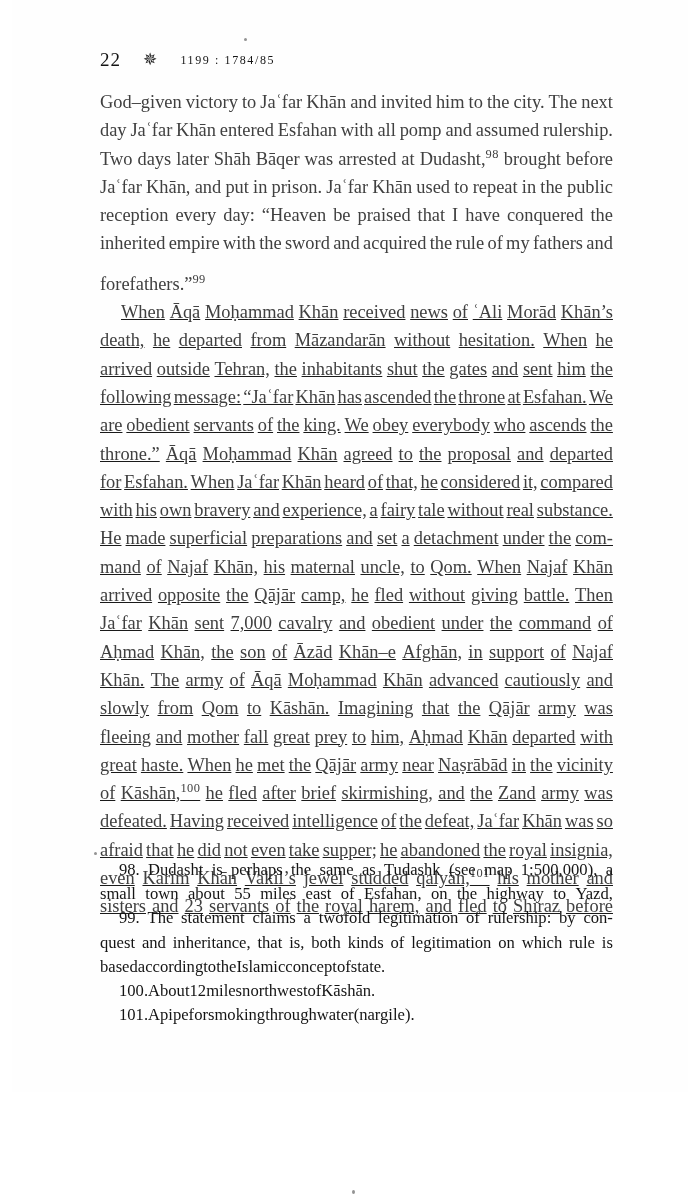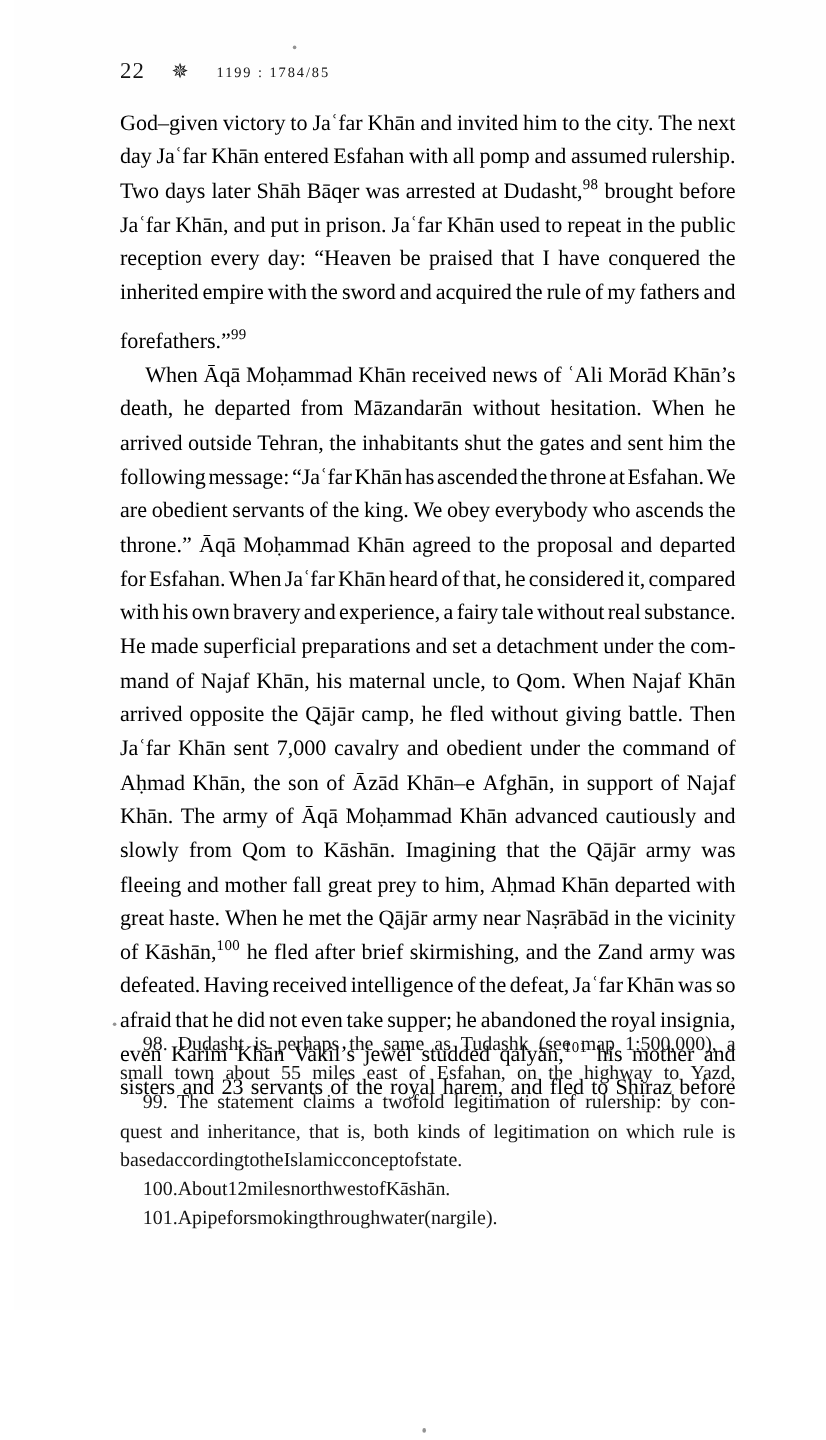--- a/index.html
+++ b/index.html
@@ -61,28 +61,29 @@
     position: absolute;
     left: 88px;
     top: 92px;
     width: 513px;
   }
   .para {
     margin: 0;
   }
   .para + .para {
     margin-top: 0;
+    text-decoration: underline;
   }
   .line {
     display: flex;
     width: 513px;
     height: 28.3px;
     align-items: baseline;
     font-size: 18.4px;
-    color: #000000;
+    color: #404040;
     white-space: pre;
     overflow: visible;
   }
   
   .line.just {
     justify-content: space-between;
   }
   .line.last {
     justify-content: flex-start;
     margin-top: 12px;

